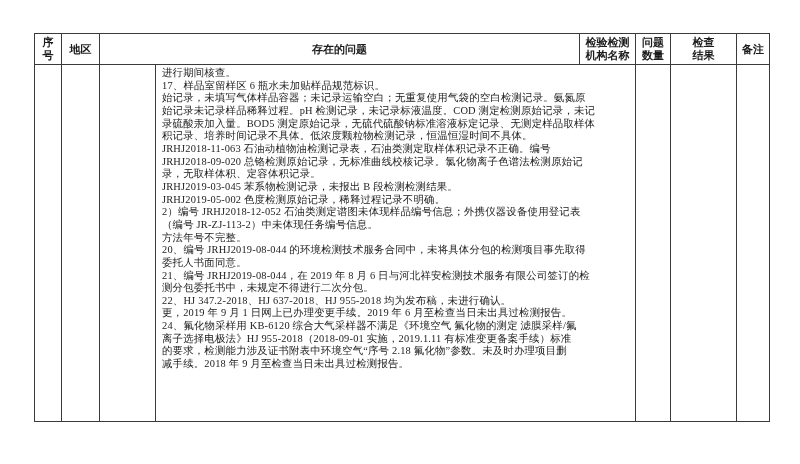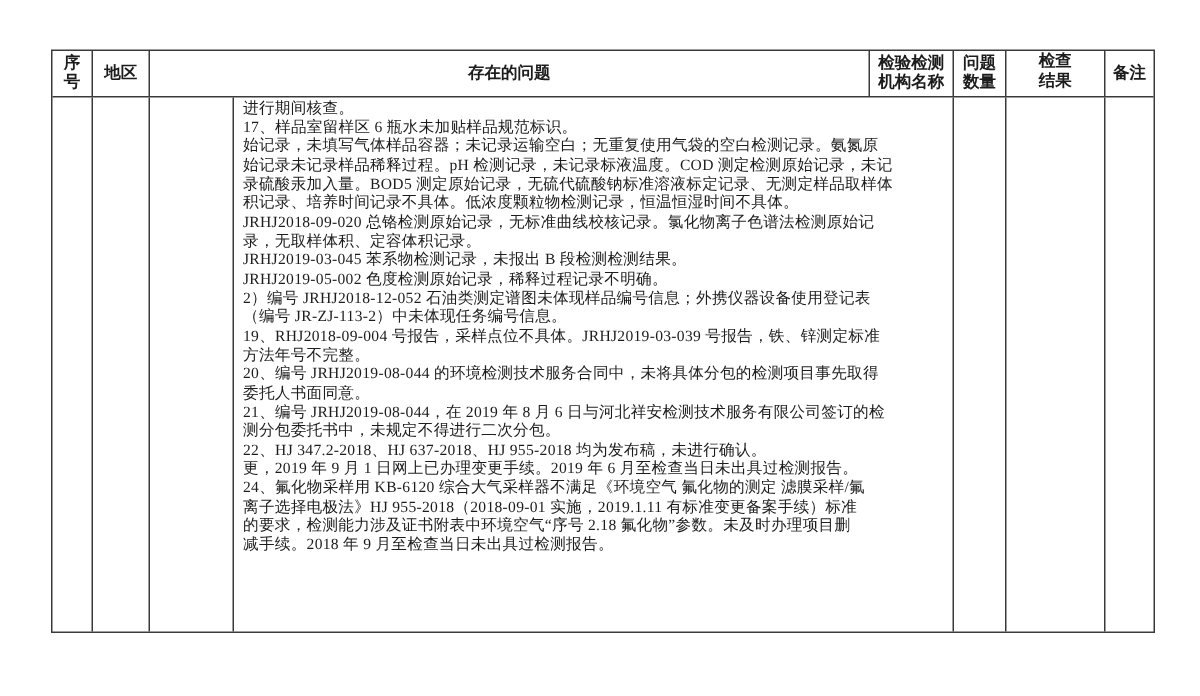--- a/index.html
+++ b/index.html
@@ -32,21 +32,21 @@
     border-right: 1px solid #3a3a3a;
     box-sizing: border-box;
     overflow: hidden;
   }
   .cell:last-child { border-right: none; }
   .c1 { width: 27px; }
   .c2 { width: 38px; }
   .c3 { width: 56px; }
   .c4 { width: 480px; }
   .c5 { width: 35px; }
-  .c6 { width: 66px; font-family: Liberation Mono, monospace; }
+  .c6 { width: 66px; }
   .c7 { flex: 1 1 auto; }
   .hcell {
     display: flex;
     align-items: center;
     justify-content: center;
     text-align: center;
     font-weight: bold;
     font-size: 11px;
     line-height: 13px;
     white-space: pre-line;
@@ -87,27 +87,27 @@
       <div class="cell bcell c1"></div>
       <div class="cell bcell c2"></div>
       <div class="cell bcell c3"></div>
       <div class="cell bcell c4 problems-cell">
           <div class="pline">进行期间核查。</div>
           <div class="pline">17、样品室留样区 6 瓶水未加贴样品规范标识。</div>
           <div class="pline">始记录，未填写气体样品容器；未记录运输空白；无重复使用气袋的空白检测记录。氨氮原</div>
           <div class="pline">始记录未记录样品稀释过程。pH 检测记录，未记录标液温度。COD 测定检测原始记录，未记</div>
           <div class="pline">录硫酸汞加入量。BOD5 测定原始记录，无硫代硫酸钠标准溶液标定记录、无测定样品取样体</div>
           <div class="pline">积记录、培养时间记录不具体。低浓度颗粒物检测记录，恒温恒湿时间不具体。</div>
+          <div class="pline">JRHJ2018-11-063 石油动植物油检测记录表，石油类测定取样体积记录不正确。编号</div>
           <div class="pline">JRHJ2018-09-020 总铬检测原始记录，无标准曲线校核记录。氯化物离子色谱法检测原始记</div>
           <div class="pline">录，无取样体积、定容体积记录。</div>
           <div class="pline">JRHJ2019-03-045 苯系物检测记录，未报出 B 段检测检测结果。</div>
           <div class="pline">JRHJ2019-05-002 色度检测原始记录，稀释过程记录不明确。</div>
           <div class="pline">2）编号 JRHJ2018-12-052 石油类测定谱图未体现样品编号信息；外携仪器设备使用登记表</div>
           <div class="pline">（编号 JR-ZJ-113-2）中未体现任务编号信息。</div>
-          <div class="pline">19、RHJ2018-09-004 号报告，采样点位不具体。JRHJ2019-03-039 号报告，铁、锌测定标准</div>
           <div class="pline">方法年号不完整。</div>
           <div class="pline">20、编号 JRHJ2019-08-044 的环境检测技术服务合同中，未将具体分包的检测项目事先取得</div>
           <div class="pline">委托人书面同意。</div>
           <div class="pline">21、编号 JRHJ2019-08-044，在 2019 年 8 月 6 日与河北祥安检测技术服务有限公司签订的检</div>
           <div class="pline">测分包委托书中，未规定不得进行二次分包。</div>
           <div class="pline">22、HJ 347.2-2018、HJ 637-2018、HJ 955-2018 均为发布稿，未进行确认。</div>
           <div class="pline">更，2019 年 9 月 1 日网上已办理变更手续。2019 年 6 月至检查当日未出具过检测报告。</div>
           <div class="pline">24、氟化物采样用 KB-6120 综合大气采样器不满足《环境空气 氟化物的测定 滤膜采样/氟</div>
           <div class="pline">离子选择电极法》HJ 955-2018（2018-09-01 实施，2019.1.11 有标准变更备案手续）标准</div>
           <div class="pline">的要求，检测能力涉及证书附表中环境空气“序号 2.18 氟化物”参数。未及时办理项目删</div>

